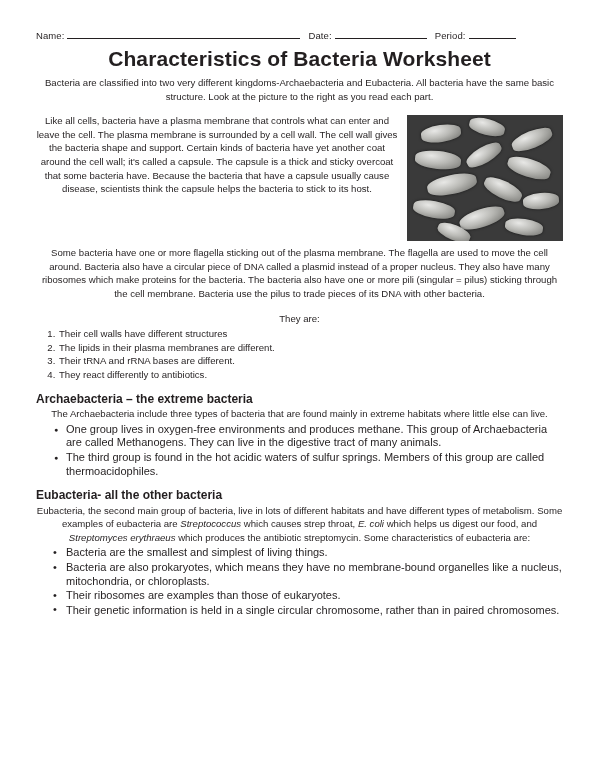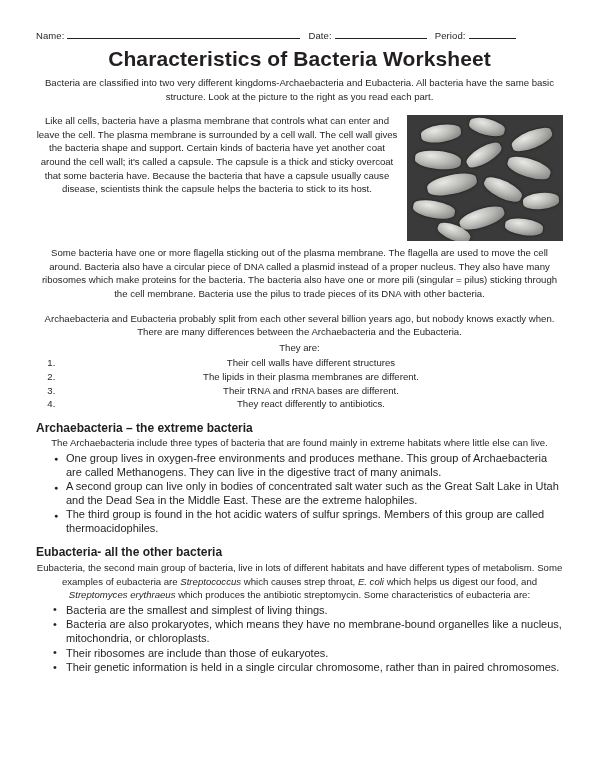--- a/index.html
+++ b/index.html
@@ -69,21 +69,21 @@
     border-radius: 50%/40%;
     box-shadow: 0 0 3px rgba(0,0,0,0.6);
   }
   .clearfix::after { content: ""; display: block; clear: both; }
   ol.numlist {
     margin: 0 0 11px 0;
     padding-left: 22px;
     font-size: 9.6px;
     line-height: 13.6px;
   }
-  ol.numlist li { margin: 0; padding-left: 1px; text-align: center; }
+  ol.numlist li { margin: 0; padding-left: 1px; }
   h2 {
     font-size: 12px;
     font-weight: bold;
     margin: 0 0 1px 0;
     line-height: 13.6px;
   }
   ul.bullets {
     margin: 0 0 11px 0;
     padding-left: 30px;
     font-size: 11px;
@@ -149,42 +149,40 @@
   <p>
     <span>Like all cells, bacteria have a </span><b>plasma membrane</b><span> that controls what can enter and leave the cell. The plasma membrane is surrounded by a </span><b>cell wall</b><span>. The cell wall gives the bacteria shape and support. Certain kinds of bacteria have yet another coat around the cell wall; it's called a </span><b>capsule</b><span>. The capsule is a thick and sticky overcoat that some bacteria have. Because the bacteria that have a capsule usually cause disease, scientists think the capsule helps the bacteria to stick to its host.</span>
   </p>
 
   <div class="clearfix"></div>
 
   <p>
     <span>Some bacteria have one or more </span><b>flagella</b><span> sticking out of the plasma membrane. The flagella are used to move the cell around. Bacteria also have a circular piece of DNA called a </span><b>plasmid</b><span> instead of a proper nucleus. They also have many </span><b>ribosomes</b><span> which make proteins for the bacteria. The bacteria also have one or more </span><b>pili</b><span> (singular = pilus) sticking through the cell membrane. Bacteria use the pilus to trade pieces of its DNA with other bacteria.</span>
   </p>
 
-  <p class="tight">Archaebacteria and Eubacteria probably split from each other several billion years ago, but nobody knows exactly when. There are many differences between the Archaebacteria and the Eubacteria.</p>
   <p class="tight">They are:</p>
 
   <ol class="numlist">
     <li>Their cell walls have different structures</li>
     <li>The lipids in their plasma membranes are different.</li>
     <li>Their tRNA and rRNA bases are different.</li>
     <li>They react differently to antibiotics.</li>
   </ol>
 
   <h2>Archaebacteria – the extreme bacteria</h2>
   <p class="tight">The Archaebacteria include three types of bacteria that are found mainly in extreme habitats where little else can live.</p>
   <ul class="bullets dot-small">
     <li>One group lives in oxygen-free environments and produces methane. This group of Archaebacteria are called Methanogens. They can live in the digestive tract of many animals.</li>
-    <li>A second group can live only in bodies of concentrated salt water such as the Great Salt Lake in Utah and the Dead Sea in the Middle East. These are the extreme halophiles.</li>
     <li>The third group is found in the hot acidic waters of sulfur springs. Members of this group are called thermoacidophiles.</li>
   </ul>
 
   <h2>Eubacteria- all the other bacteria</h2>
   <p class="tight">
     <span>Eubacteria, the second main group of bacteria, live in lots of different habitats and have different types of metabolism. Some examples of eubacteria are </span><i>Streptococcus</i><span> which causes strep throat, </span><i>E. coli</i><span> which helps us digest our food, and </span><i>Streptomyces erythraeus</i><span> which produces the antibiotic streptomycin. Some characteristics of eubacteria are:</span>
   </p>
   <ul class="bullets">
     <li>Bacteria are the smallest and simplest of living things.</li>
     <li>Bacteria are also prokaryotes, which means they have no membrane-bound organelles like a nucleus, mitochondria, or chloroplasts.</li>
-    <li>Their ribosomes are include than those of eukaryotes.</li>
+    <li>Their ribosomes are examples than those of eukaryotes.</li>
     <li>Their genetic information is held in a single circular chromosome, rather than in paired chromosomes.</li>
   </ul>
 
 </div>
 
 </body></html>

